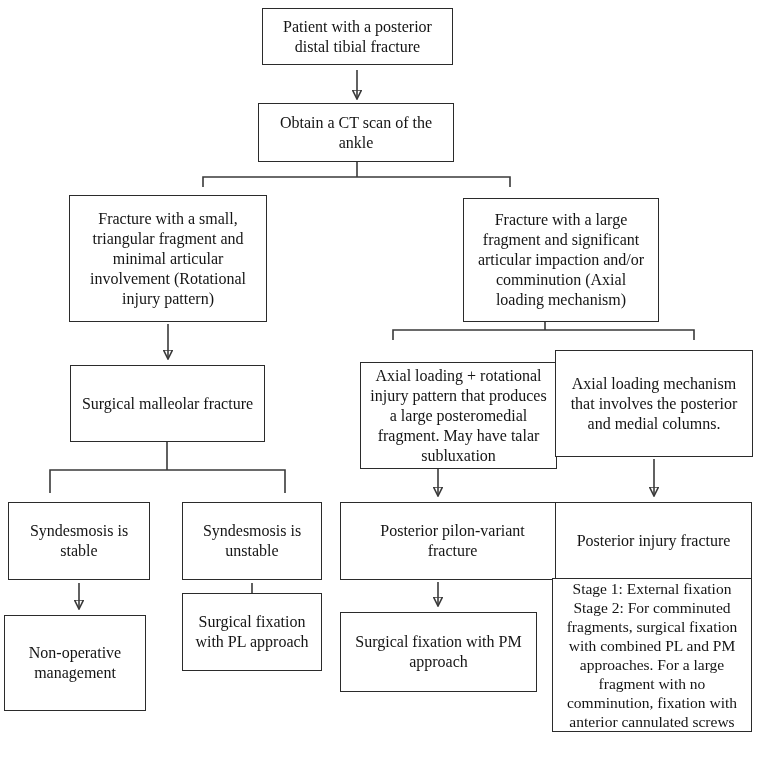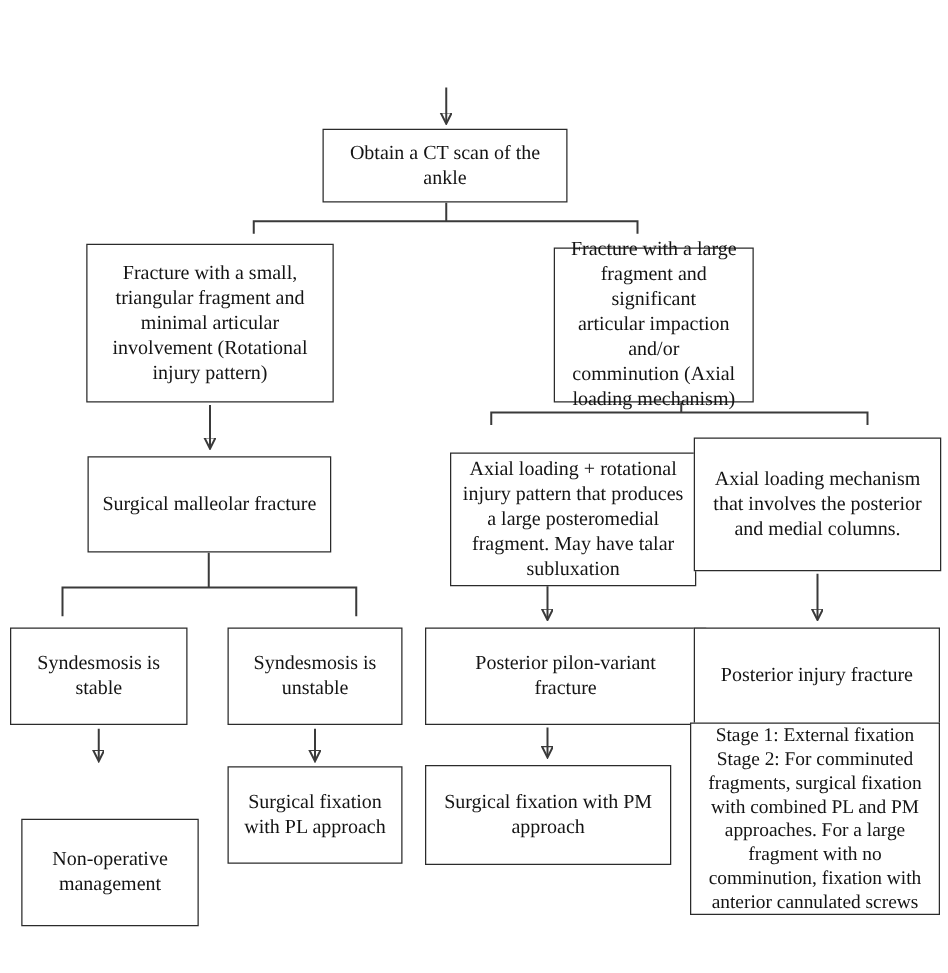--- a/index.html
+++ b/index.html
@@ -70,29 +70,31 @@
     <line x1="357" y1="70" x2="357" y2="98" marker-end="url(#ah)"></line>
     <line x1="168" y1="324" x2="168" y2="358" marker-end="url(#ah)"></line>
     <line x1="79" y1="583" x2="79" y2="608" marker-end="url(#ah)"></line>
     <line x1="252" y1="583" x2="252" y2="608" marker-end="url(#ah)"></line>
     <line x1="438" y1="459" x2="438" y2="495" marker-end="url(#ah)"></line>
     <line x1="438" y1="582" x2="438" y2="605" marker-end="url(#ah)"></line>
     <line x1="654" y1="459" x2="654" y2="495" marker-end="url(#ah)"></line>
     <line x1="654" y1="582" x2="654" y2="606" marker-end="url(#ah)"></line>
   </svg>
 
+  <div class="node" style="left:262px; top:8px;   width:191px; height:57px;">Patient with a posterior
+distal tibial fracture</div>
   <div class="node" style="left:258px; top:103px; width:196px; height:59px;">Obtain a CT scan of the
 ankle</div>
 
   <div class="node" style="left:69px;  top:195px; width:198px; height:127px;">Fracture with a small,
 triangular fragment and
 minimal articular
 involvement (Rotational
 injury pattern)</div>
-  <div class="node" style="left:443px; top:198px; width:160px; height:124px;">Fracture with a large
+  <div class="node" style="left:463px; top:198px; width:196px; height:124px;">Fracture with a large
 fragment and significant
 articular impaction and/or
 comminution (Axial
 loading mechanism)</div>
 
   <div class="node" style="left:70px;  top:365px; width:195px; height:77px;">Surgical malleolar fracture</div>
   <div class="node" style="left:340px; top:362px; width:197px; height:107px;margin-left:20px;">Axial loading + rotational
 injury pattern that produces
 a large posteromedial
 fragment. May have talar
@@ -102,23 +104,23 @@
 and medial columns.</div>
 
   <div class="node" style="left:8px;   top:502px; width:142px; height:78px;">Syndesmosis is
 stable</div>
   <div class="node" style="left:182px; top:502px; width:140px; height:78px;">Syndesmosis is
 unstable</div>
   <div class="node" style="left:340px; top:502px; width:225px; height:78px;">Posterior pilon-variant
 fracture</div>
   <div class="node" style="left:555px; top:502px; width:197px; height:78px;">Posterior injury fracture</div>
 
-  <div class="node" style="left:17px;   top:615px; width:142px; height:86px;margin-top:40px;">Non-operative
+  <div class="node" style="left:4px;   top:615px; width:142px; height:96px;">Non-operative
 management</div>
-  <div class="node" style="left:182px; top:613px; width:140px; height:78px;">Surgical fixation
+  <div class="node" style="left:182px; top:593px; width:140px; height:78px;">Surgical fixation
 with PL approach</div>
   <div class="node" style="left:340px; top:612px; width:197px; height:80px;">Surgical fixation with PM
 approach</div>
   <div class="node dense" style="left:552px; top:578px; width:200px; height:154px;">Stage 1: External fixation
 Stage 2: For comminuted
 fragments, surgical fixation
 with combined PL and PM
 approaches. For a large
 fragment with no
 comminution, fixation with

